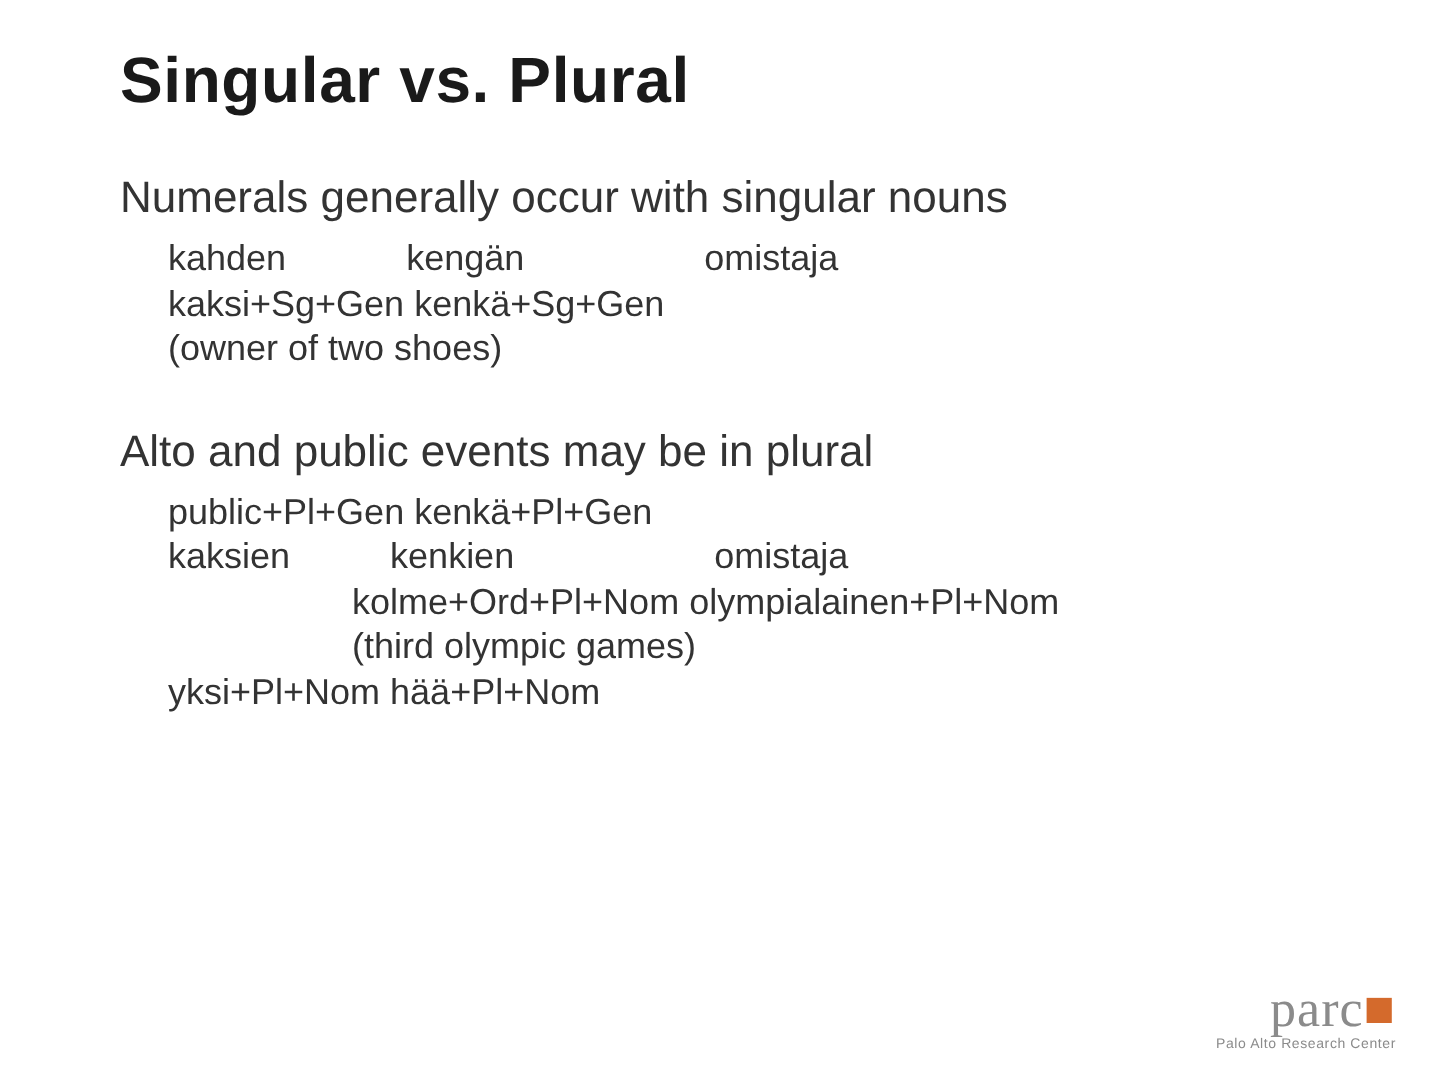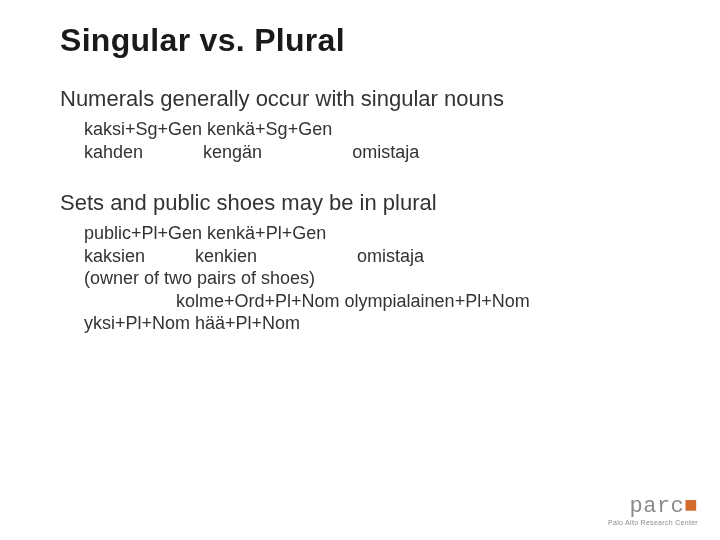--- a/index.html
+++ b/index.html
@@ -42,51 +42,52 @@
   .block-in1 { margin-left: 92px; }
   .logo {
     position: absolute;
     bottom: 14px;
     right: 22px;
     text-align: right;
     line-height: 1;
   }
   .logo-main {
     color: #8b8b8b;
-    font-family: Liberation Mono, monospace;
-    font-size: 22px;
+    font-family: Liberation Serif, serif;
+    font-size: 26px;
     letter-spacing: 0.5px;
   }
   .logo-dot { color: #d46a2c; }
   .logo-sub {
     color: #8b8b8b;
     font-size: 7px;
     letter-spacing: 0.3px;
     margin-top: 1px;
   }
 </style>
 </head>
 <body>
 
 <div class="slide">
   <h1 class="title">Singular vs. Plural</h1>
 
   <div class="block">
     <p class="subhead">Numerals generally occur with singular nouns</p>
+    <p class="row">kahden            kengän                  omistaja</p>
     <p class="row">kaksi+Sg+Gen kenkä+Sg+Gen</p>
-    <p class="row">kahden            kengän                  omistaja</p>
+    <p class="row">(owner of two shoes)</p>
   </div>
 
   <div class="block">
-    <p class="subhead">Sets and public shoes may be in plural</p>
+    <p class="subhead">Alto and public events may be in plural</p>
     <p class="row">public+Pl+Gen kenkä+Pl+Gen</p>
     <p class="row">kaksien          kenkien                    omistaja</p>
-    <p class="row">(owner of two pairs of shoes)</p>
     <div class="block-in1">
       <p class="row">kolme+Ord+Pl+Nom olympialainen+Pl+Nom</p>
+      <p class="row">(third olympic games)</p>
     </div>
     <p class="row">yksi+Pl+Nom hää+Pl+Nom</p>
   </div>
 </div>
 
 <div class="logo">
   <div class="logo-main"><span>parc</span><span class="logo-dot">■</span></div>
   <div class="logo-sub">Palo Alto Research Center</div>
 </div>
 

